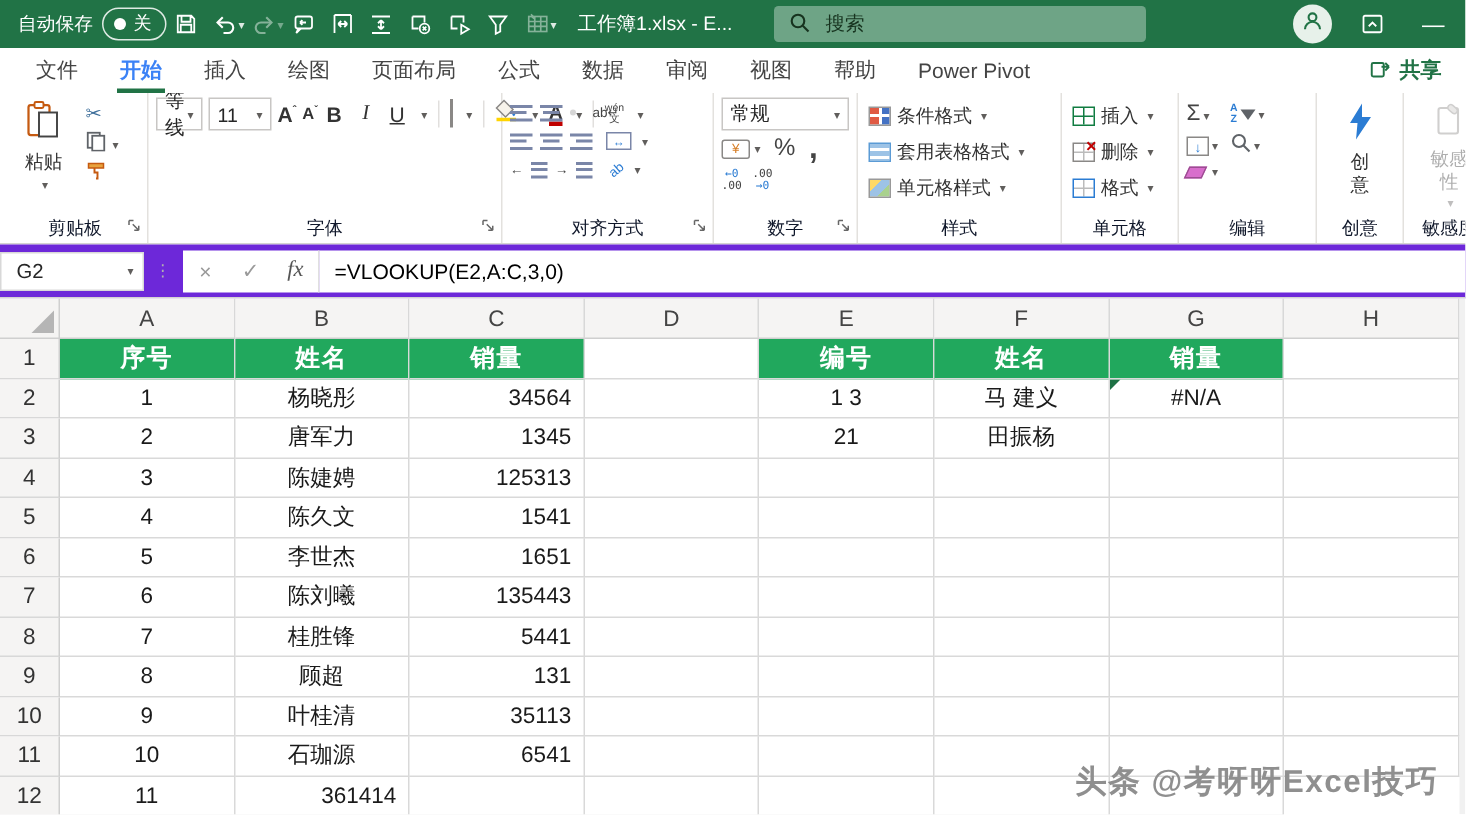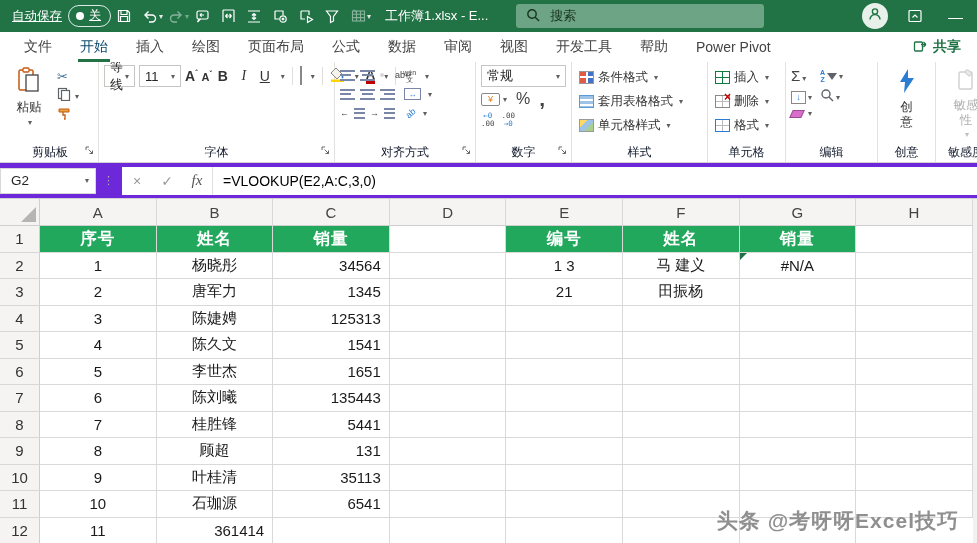--- a/index.html
+++ b/index.html
@@ -2,37 +2,37 @@
 <html><head>
 <meta charset="utf-8">
 <style>
   * { margin:0; padding:0; box-sizing:border-box; }
   html,body { width:977px; height:543px; overflow:hidden; }
   body { font-family:"Liberation Sans","DejaVu Sans",sans-serif; background:#fff; color:#262626; }
   .app { width:977px; height:543px; display:flex; flex-direction:column; }
 
   
   .titlebar { height:32px; background:#217346; display:flex; align-items:center; padding:0 8px 0 12px; color:#fff; flex:none; }
-  .autosave { display:flex; align-items:center; gap:6px; font-size:12.5px;text-decoration:underline; }
+  .autosave { display:flex; align-items:center; gap:6px; font-size:12.5px; }
   .as-pill { display:flex; align-items:center; gap:5px; border:1px solid rgba(255,255,255,.85); border-radius:999px; padding:1px 9px 2px 7px; font-size:12px; }
   .as-dot { width:8px; height:8px; border-radius:50%; background:#fff; display:inline-block; }
   .tb-btn { width:26px; height:26px; display:flex; align-items:center; justify-content:center; flex:none; }
   .tb-btn svg { display:block; }
   .tb-dd { font-size:8px; color:rgba(255,255,255,.85); margin-left:-4px; }
   .dim { opacity:.45; }
   .doc-title { font-size:13px; margin-left:14px; white-space:nowrap; }
   .search-pill { margin-left:28px; width:248px; height:24px; background:rgba(255,255,255,.35); border-radius:3px; display:flex; align-items:center; gap:10px; padding:0 10px; color:#17331f; font-size:13px; }
   .win-right { margin-left:auto; display:flex; align-items:center; gap:14px; }
   .avatar { width:26px; height:26px; border-radius:50%; background:#e7f1ea; display:flex; align-items:center; justify-content:center; }
   .minimize { font-size:15px; color:#fff; padding:0 6px; }
 
   
   .tabrow { height:30px; background:#fff; display:flex; align-items:stretch; padding-left:10px; flex:none; }
   .tab { font-size:14px; color:#444; display:flex; align-items:center; padding:0 14px; position:relative; white-space:nowrap; }
-  .tab.active { font-weight:normal; color:#0c4a6e; }
+  .tab.active { font-weight:bold; color:#3b82f6; }
   .tab.active::after { content:""; position:absolute; left:12px; right:12px; bottom:0; height:3px; background:#217346; }
   .share-btn { margin-left:auto; display:flex; align-items:center; gap:5px; color:#217346; font-size:14px; font-weight:bold; padding:0 16px; }
 
   
   .ribbon { height:101px; background:#fff; border-bottom:1px solid #d5d3d1; display:flex; align-items:stretch; padding-left:2px; flex:none; overflow:hidden; }
   .rgroup { position:relative; display:flex; flex-direction:column; border-right:1px solid #e3e1de; padding:3px 5px 0; flex:none; }
   .rc { display:flex; flex:1; align-items:flex-start; }
   .rlabel { height:18px; font-size:12px; color:#0f172a; text-align:center; line-height:16px; position:relative; white-space:nowrap; }
   .launcher { position:absolute; right:-1px; bottom:3px; }
   .dd { font-size:8px; color:#605e5c; margin-left:2px; }
@@ -266,21 +266,20 @@
     <div id="tabs" style="display:flex">
         <div class="tab">文件</div>
         <div class="tab active">开始</div>
         <div class="tab">插入</div>
         <div class="tab">绘图</div>
         <div class="tab">页面布局</div>
         <div class="tab">公式</div>
         <div class="tab">数据</div>
         <div class="tab">审阅</div>
         <div class="tab">视图</div>
-        <div class="tab">开发工具</div>
         <div class="tab">帮助</div>
         <div class="tab">Power Pivot</div>
       </div>
     <div class="share-btn">
       <span><svg width="15" height="15" viewBox="0 0 15 15">
             <rect x="1.5" y="4" width="8" height="9" rx="1" fill="none" stroke="#217346" stroke-width="1.3"></rect>
             <path d="M8 6.5 h5 M13 6.5 l-2.5-2.5 M13 6.5 l-2.5 2.5" fill="none" stroke="#217346" stroke-width="1.3"></path>
           </svg></span>
       <span>共享</span>
     </div>

